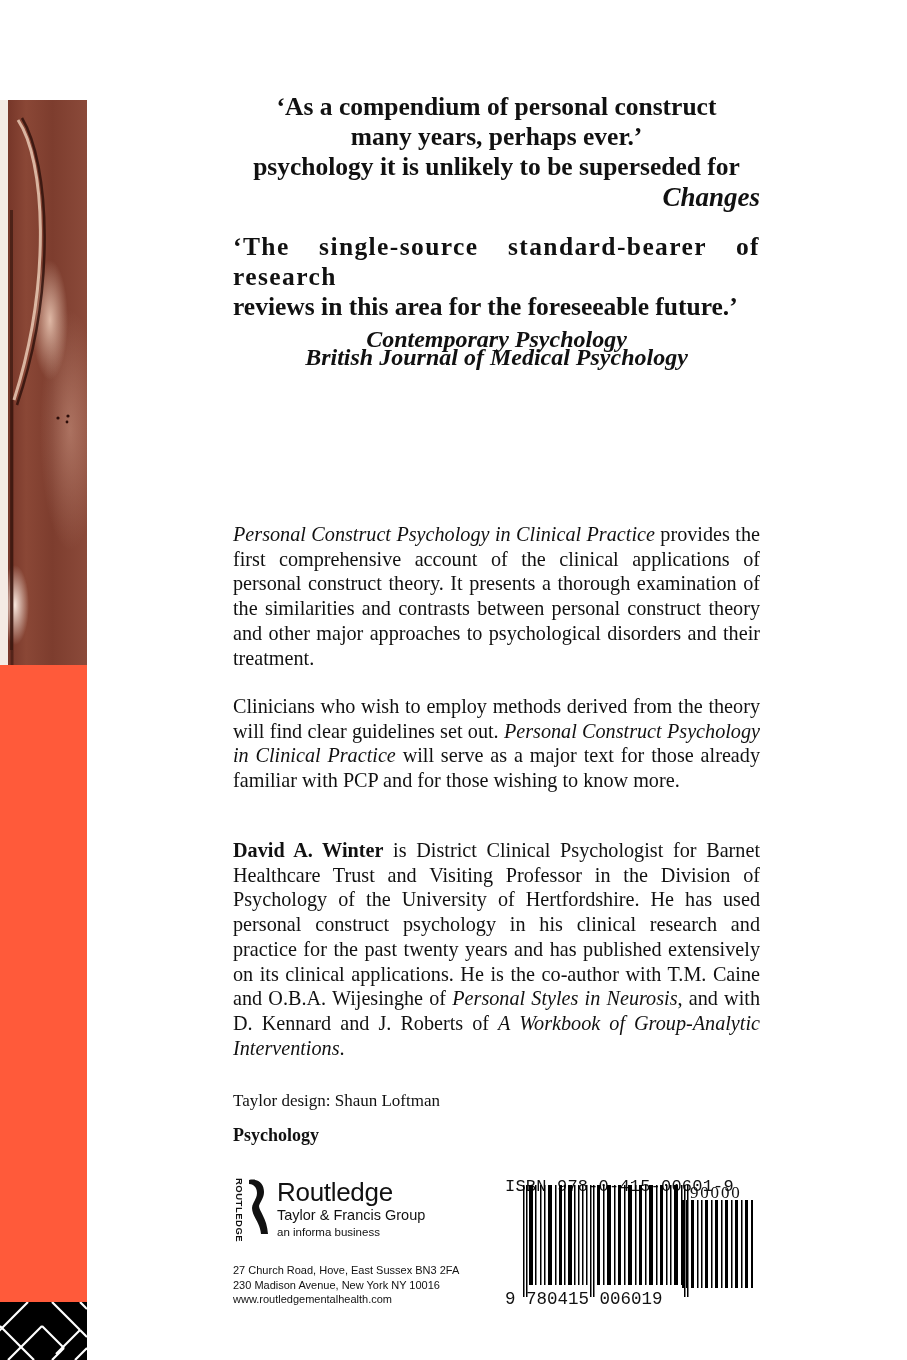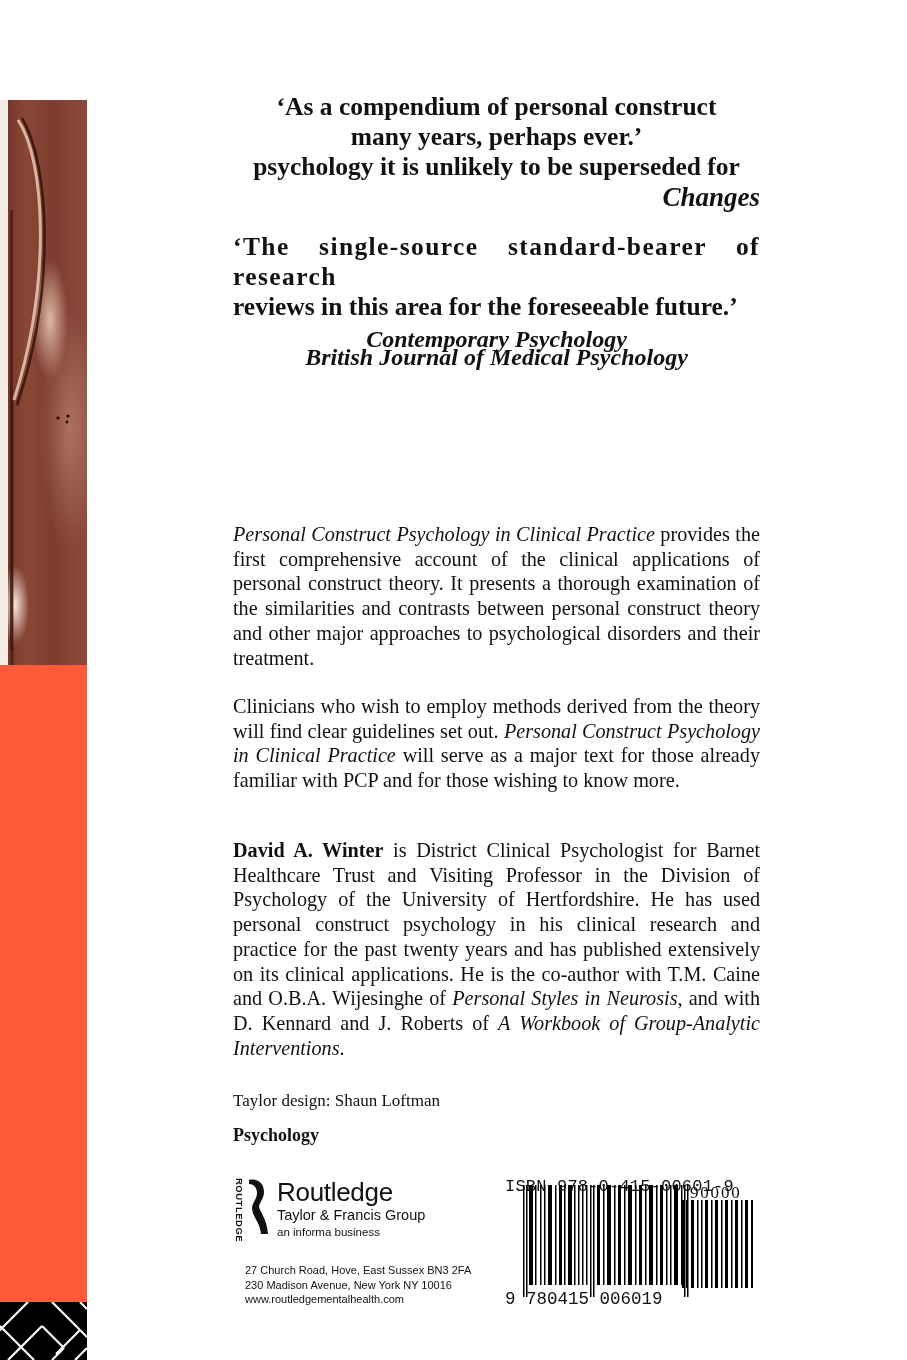--- a/index.html
+++ b/index.html
@@ -56,21 +56,21 @@
     font-size: 9.5px; letter-spacing: .5px;
     writing-mode: vertical-rl; height: 56px; width: 12px; line-height: 12px;
   }
   .head-icon { width: 22px; height: 58px; margin-left: 2px; }
   .pub-names { margin-left: 8px; font-family: "Liberation Sans", "DejaVu Sans", sans-serif; }
   .pub-name { font-size: 26px; line-height: 28px; letter-spacing: -.3px; }
   .pub-group { font-size: 14.5px; line-height: 17px; margin-top: 1px; }
   .pub-tag { font-size: 11.5px; line-height: 14px; margin-top: 1px; }
   .addr {
     position: absolute; left: 233px; top: 1263px;
-    font-family: "Liberation Sans", "DejaVu Sans", sans-serif; font-size: 11px; line-height: 14.5px; margin-left: 12px;
+    font-family: "Liberation Sans", "DejaVu Sans", sans-serif; font-size: 11px; line-height: 14.5px;
   }
 
   
   .isbn-text {
     position: absolute; left: 505px; top: 1178px; width: 262px;
     font-family: "Liberation Mono", "DejaVu Sans Mono", monospace; font-size: 17px; line-height: 18px;
     letter-spacing: .2px; white-space: nowrap;
   }
   .price-text {
     position: absolute; left: 690px; top: 1185px;

